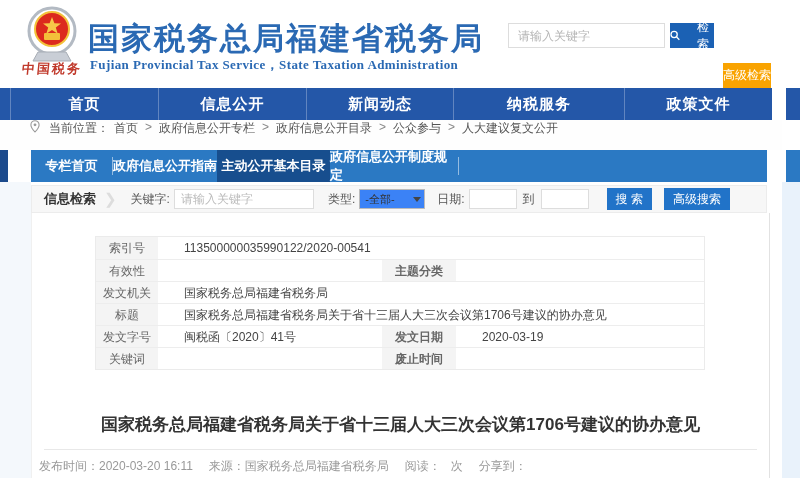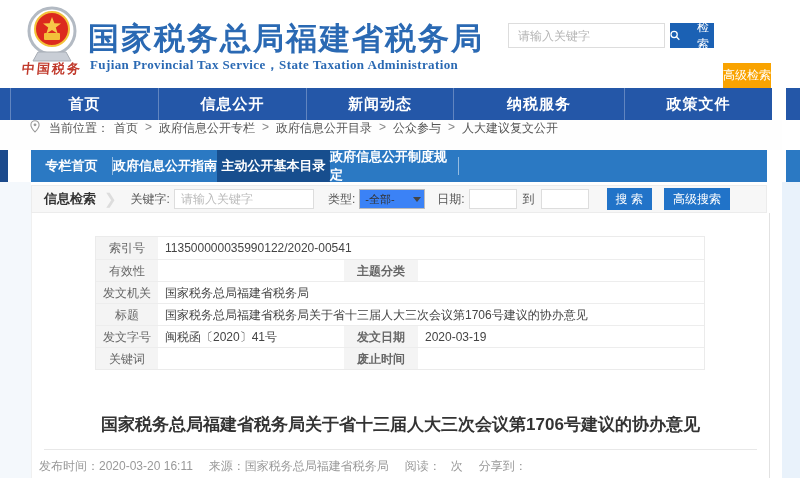--- a/index.html
+++ b/index.html
@@ -65,21 +65,21 @@
     color:#333; cursor:pointer; margin-right:12px; }
   .f-date { width:48px; margin-right:6px; }
   .f-to { margin:0 6px 0 0; }
   .f-btn { height:22px; background:#2173c8; color:#fff; border:none; font-size:12px;
     cursor:pointer; margin-left:12px; padding:0 9px; }
 
   
   .content-box { left:31px; top:213px; width:739px; height:265px; background:#fff;
     border-right:1px solid #e2e2e2; border-left:1px solid #f0f0f0; }
   .itable { left:95px; top:236px; width:610px; border:1px solid #ebebeb; font-size:12px; }
-  .irow { display:flex; height:22px; line-height:22px; border-top:1px solid #ededed; }
+  .irow { display:flex; height:22px; line-height:22px; border-top:1px solid #ededed;gap:19px; }
   .irow:first-child { border-top:none; }
   .ilabel { background:#f4f4f4; color:#666; text-align:center; flex:none; }
   .ilabel.w1 { width:62px; }
   .ilabel.w2 { width:74px;font-weight:bold; }
   .ivalue { color:#444; padding-left:7px; overflow:hidden; white-space:nowrap; }
   .ivalue.v1 { width:186px; flex:none; }
   .ivalue.vfull, .ivalue.v2 { flex:1; }
 
   .article-title { left:51px; top:413px; width:699px; text-align:center; font-size:17px;
     font-weight:bold; color:#333; white-space:nowrap; }

